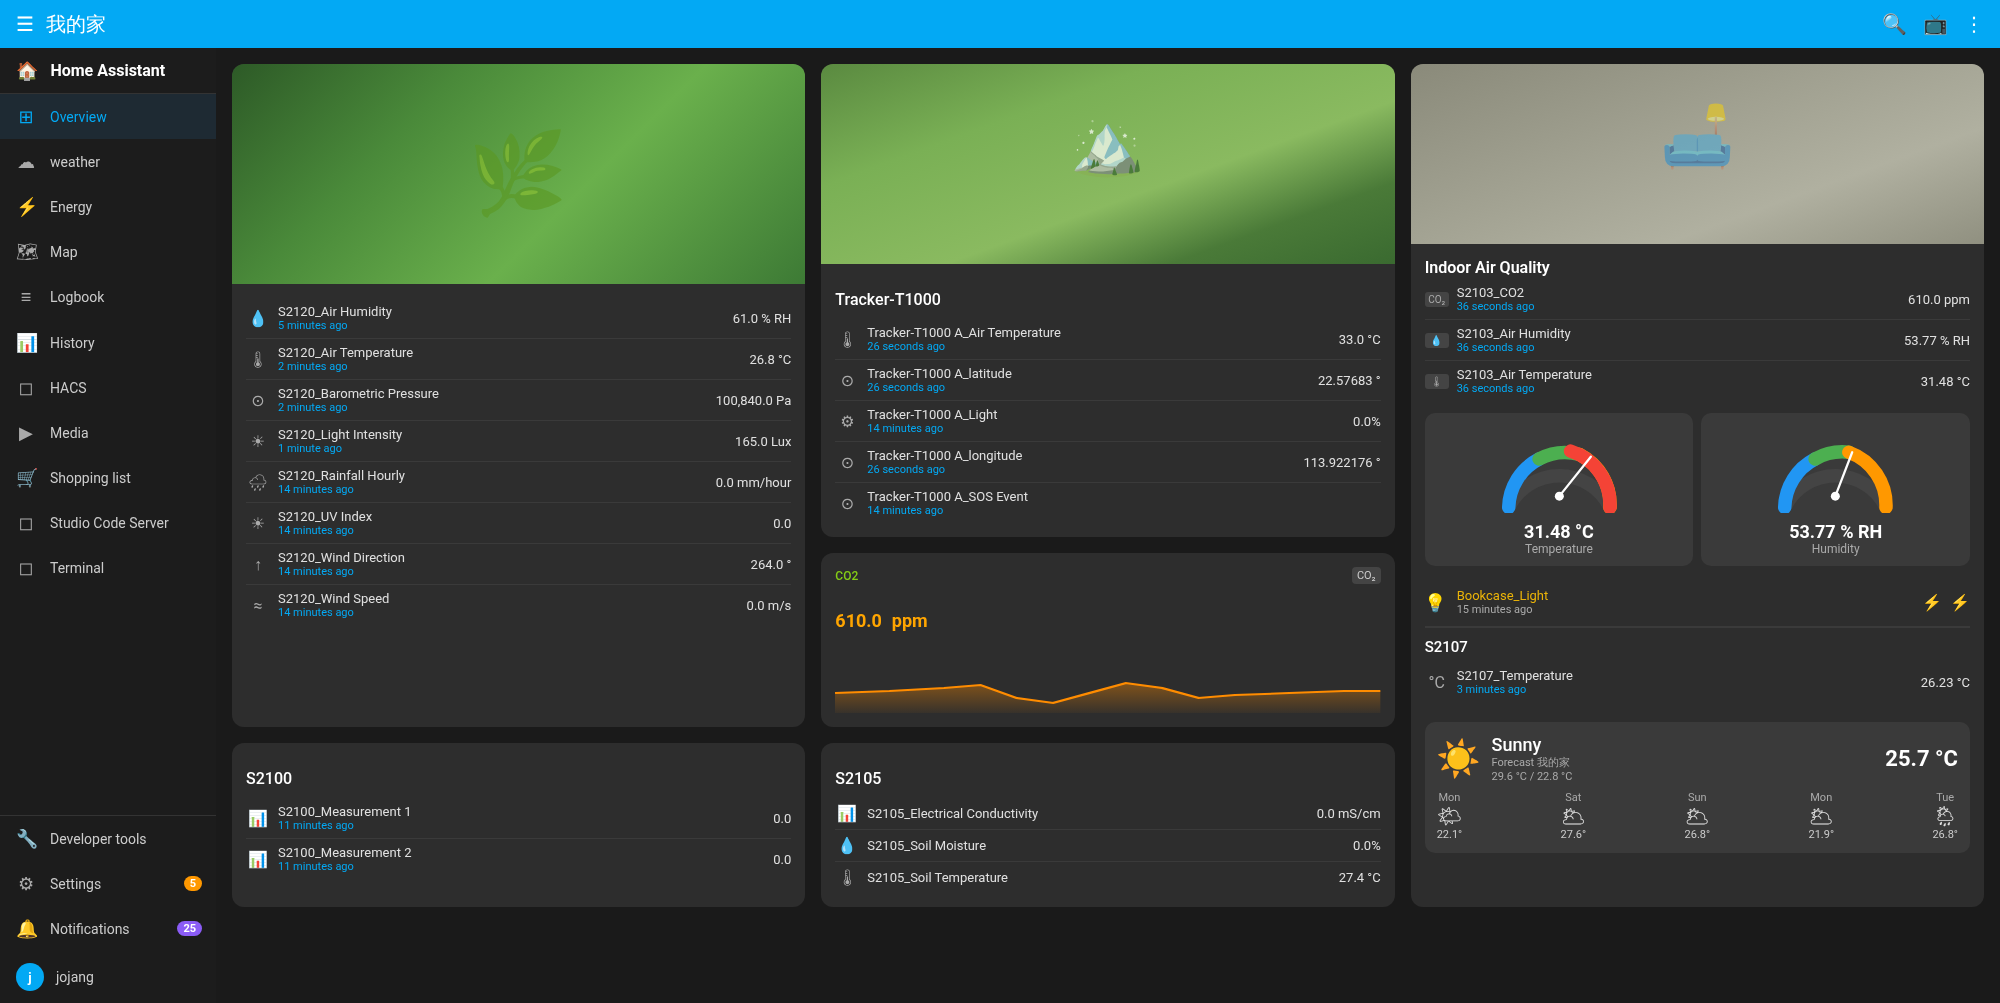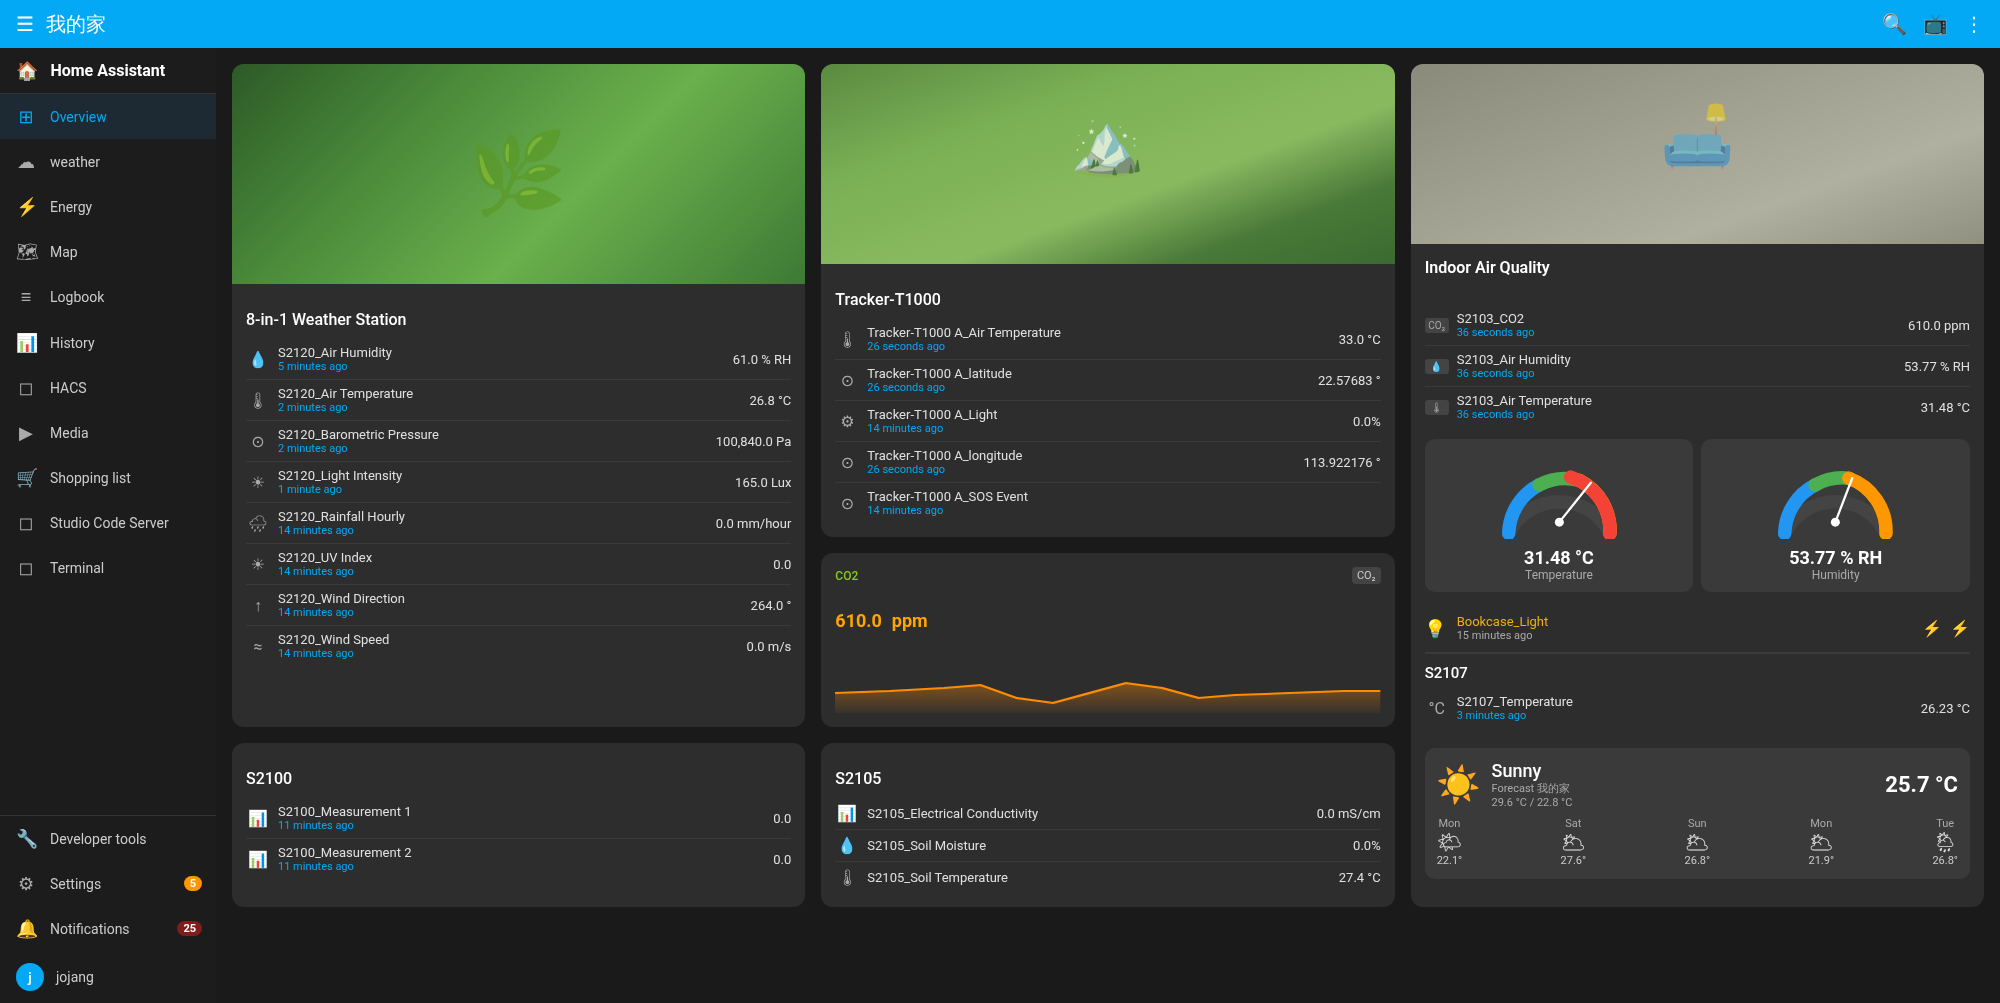--- a/index.html
+++ b/index.html
@@ -51,21 +51,21 @@
       font-size: 14px;
       position: relative;
     }
     .sidebar-item.active { color: #03a9f4; background: #1e2a33; }
     .sidebar-item.active .sidebar-icon { color: #03a9f4; }
     .sidebar-icon { font-size: 18px; width: 20px; text-align: center; color: #aaa; }
     .sidebar-label { font-size: 14px; }
     .badge {
       position: absolute;
       right: 14px;
-      background: #7f1d1d;
+      background: #8b5cf6;
       color: #fff;
       border-radius: 10px;
       font-size: 11px;
       padding: 1px 6px;
       font-weight: bold;
     }
     .badge.orange { background: #ff9800; }
     .sidebar-bottom { margin-top: auto; border-top: 1px solid #333; }
     .sidebar-user {
       display: flex;
@@ -231,21 +231,21 @@
     .weather-condition { font-size: 18px; font-weight: 500; color: #fff; }
     .weather-sub { font-size: 11px; color: #aaa; }
     .weather-temp { font-size: 22px; font-weight: bold; color: #fff; }
     .weather-forecast { display: flex; justify-content: space-between; margin-top: 8px; }
     .forecast-day { text-align: center; }
     .forecast-day-name { font-size: 11px; color: #aaa; }
     .forecast-icon { font-size: 20px; }
     .forecast-temp { font-size: 11px; color: #ccc; }
 
     .indoor-card-body { padding: 14px; }
-    .indoor-title { font-size: 16px; font-weight: 600; color: #fff; margin-bottom: 28px; }
+    .indoor-title { font-size: 16px; font-weight: 600; color: #fff; margin-bottom: 2px; }
 
     
     ::-webkit-scrollbar { width: 6px; }
     ::-webkit-scrollbar-track { background: #1a1a1a; }
     ::-webkit-scrollbar-thumb { background: #444; border-radius: 3px; }
   </style>
 </head>
 <body>
 
 <div class="topbar">
@@ -335,21 +335,20 @@
     </div>
   </div>
 
   <div class="main-content">
 
     <div class="card card-weather-station">
       <div class="img-placeholder">
         <div class="greenhouse-bg"></div>
       </div>
       <div class="card-body">
-        <div class="card-title">8-in-1 Weather Station</div>
         <div id="weather-station-sensors">
             <div class="sensor-row">
       <span class="sensor-icon">💧</span>
       <div class="sensor-info">
         <div class="sensor-name">S2120_Air Humidity</div>
         <div class="sensor-time">5 minutes ago</div>
       </div>
       <span class="sensor-value">61.0 % RH</span>
     </div>
             <div class="sensor-row">

